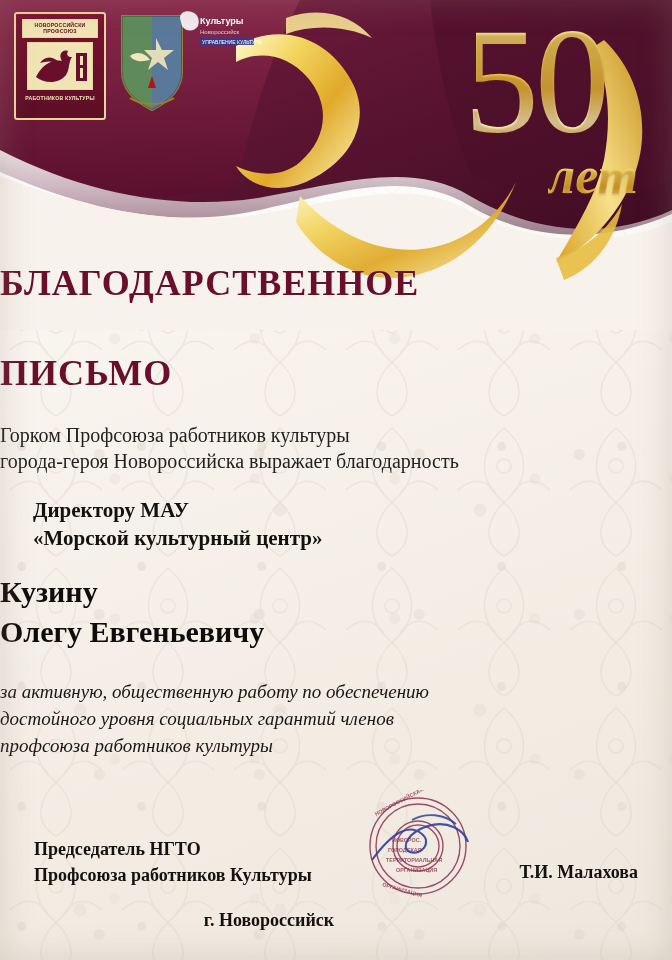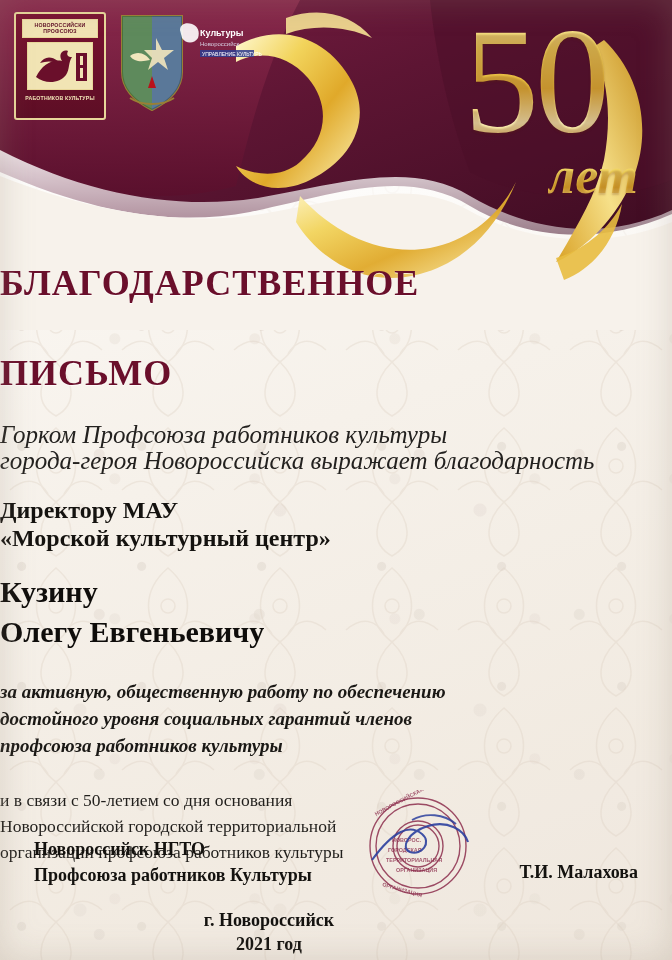--- a/index.html
+++ b/index.html
@@ -89,21 +89,21 @@
 
   .logo-crest {
     position: absolute;
     top: 10px; left: 116px;
     width: 72px; height: 104px;
     z-index: 6;
   }
 
   .logo-culture {
     position: absolute;
-    top: 20px; left: 176px;
+    top: 8px; left: 176px;
     width: 86px; height: 50px;
     z-index: 7;
     color: #ffffff;
     text-align: right;
   }
 
   
   .fifty {
     position: absolute;
     top: 6px; right: 26px;
@@ -155,49 +155,49 @@
     line-height: 42px;
     letter-spacing: 1px;
     color: #6a0f2b;
     text-shadow: 0 1px 0 rgba(255,255,255,0.7);
   }
   .title .l2 { display: block; margin-top: 48px; }
 
   .intro {
     margin-top: 28px;
     font-family: "Liberation Serif", serif;
-    font-size: 25px;
+    font-size: 20px;
     line-height: 26px;
     color: #23211f;
-    font-style: italic;
   }
 
   .recipient-role {
     margin-top: 22px;
     font-family: "Liberation Serif", serif;
     font-weight: bold;
-    font-size: 24px;
+    font-size: 21px;
     line-height: 28px;
     color: #14120f;
+    margin-left: 33px;
   }
 
   .recipient-name {
     margin-top: 20px;
     font-family: "Liberation Serif", serif;
     font-weight: bold;
     font-size: 30px;
     line-height: 40px;
     color: #0f0d0b;
   }
 
   .merit {
     margin-top: 26px;
     font-family: "Liberation Serif", serif;
     font-style: italic;
-    font-weight: bold;
+    font-weight: normal;
     font-size: 19px;
     line-height: 27px;
     color: #1a1815;
   }
 
   .occasion {
     margin-top: 28px;
     font-family: "Liberation Serif", serif;
     font-size: 17.5px;
     line-height: 26px;
@@ -407,25 +407,20 @@
       <div>Кузину</div>
       <div>Олегу Евгеньевичу</div>
     </div>
 
     <div class="merit">
       <div>за активную, общественную работу по обеспечению</div>
       <div>достойного уровня социальных гарантий членов</div>
       <div>профсоюза работников культуры</div>
     </div>
 
-    <div class="occasion">
-      <div>и в связи с 50-летием со дня основания</div>
-      <div>Новороссийской городской территориальной</div>
-      <div>организации профсоюза работников культуры</div>
-    </div>
   </div>
 
   <div class="stamp">
     <svg viewBox="0 0 132 116" width="132" height="116">
       <g fill="none" stroke="#8d2f4e" stroke-width="1.4" opacity="0.85">
         <circle cx="66" cy="56" r="48"></circle>
         <circle cx="66" cy="56" r="42"></circle>
         <circle cx="66" cy="56" r="25"></circle>
         <circle cx="66" cy="56" r="21"></circle>
       </g>
@@ -438,25 +433,24 @@
         <text x="44" y="82">ОРГАНИЗАЦИЯ</text>
       </g>
       <path d="M20 70 C42 40 58 34 70 44 C80 52 70 66 58 62 C48 58 56 42 76 36
                C96 30 112 40 116 52" fill="none" stroke="#2b3f9e" stroke-width="2.1" opacity="0.9"></path>
       <path d="M60 30 C74 22 92 24 104 34" fill="none" stroke="#2b3f9e" stroke-width="1.8" opacity="0.85"></path>
     </svg>
   </div>
 
   <div class="sign-row">
     <div class="sign-left">
-      <div>Новороссийск НГТО</div>
+      <div>Председатель НГТО</div>
       <div>Профсоюза работников Культуры</div>
     </div>
     <div class="sign-right">Т.И. Малахова</div>
   </div>
 
   <div class="place-block">
     <div>г. Новороссийск</div>
-    <div>2021 год</div>
   </div>
 
   <div class="edge-shadow"></div>
 </div>
 
 </body></html>

